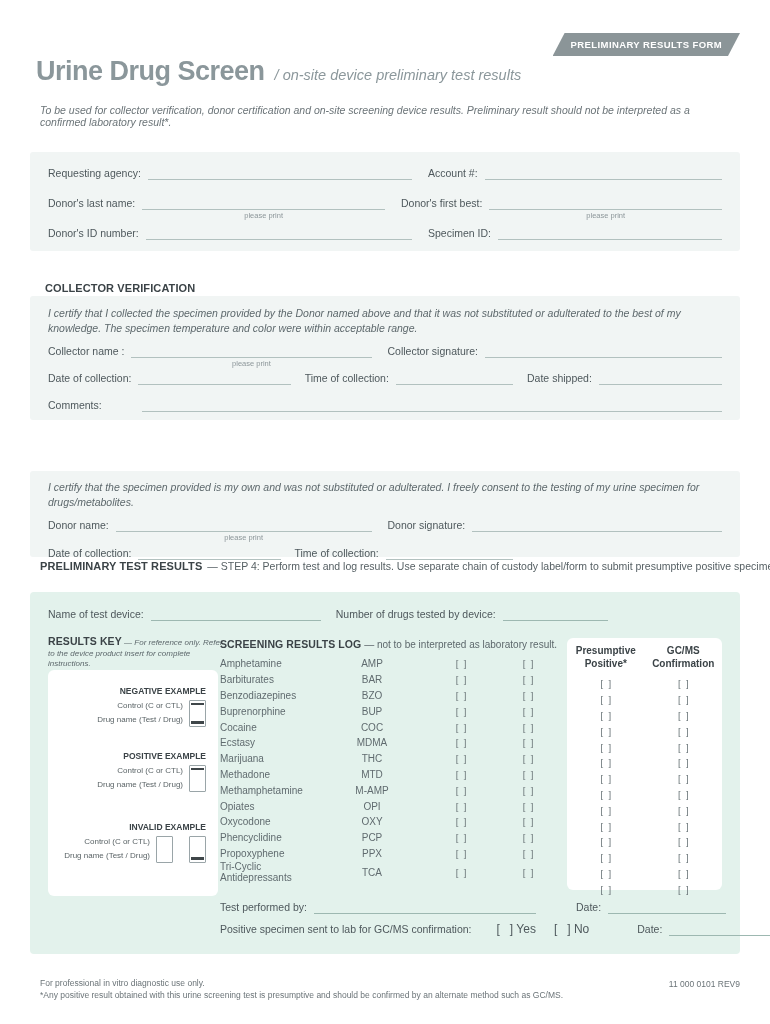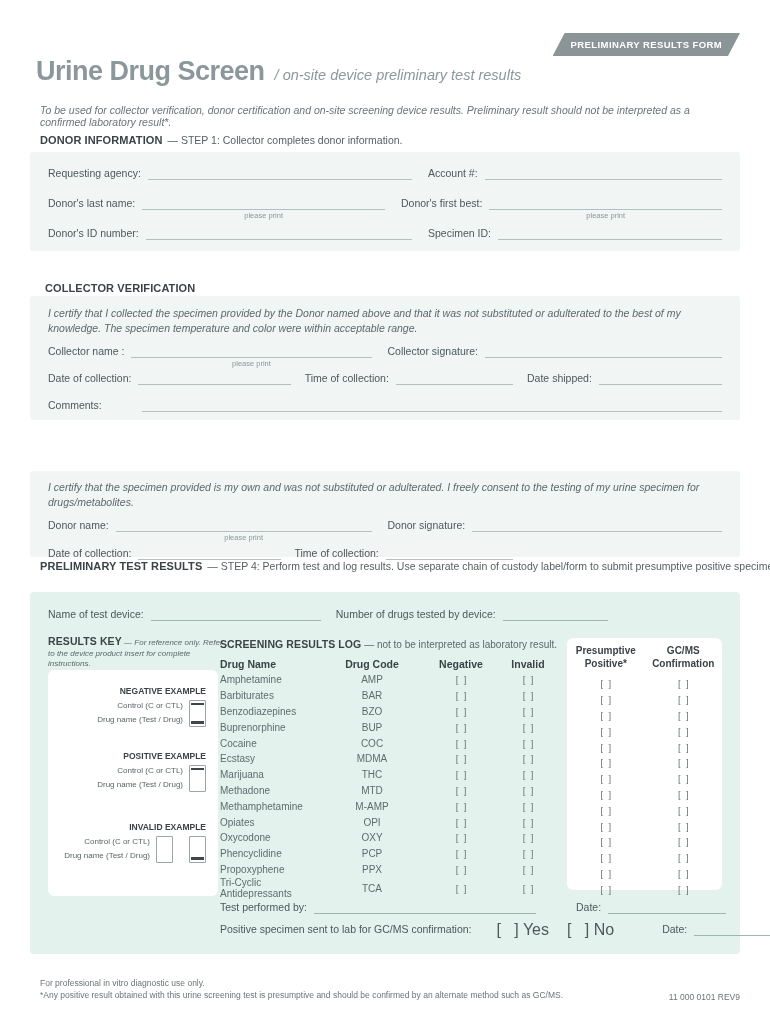--- a/index.html
+++ b/index.html
@@ -55,41 +55,37 @@
   .chk { text-align:center; white-space:pre; font-size:9.5px; color:#6a7578; }
   .right-box { position:absolute; left:537px; top:46px; width:155px; height:252px; background:#ffffff; border-radius:6px; padding-top:6px; }
   .rb-head { display:flex; }
   .rb-head span { width:50%; text-align:center; font-size:10px; font-weight:bold; color:#3b4347; line-height:13px; }
   .prow { display:flex; height:15.8px; align-items:center; margin-top:0; }
   .prow span { width:50%; }
   .rb-gap { height:6px; }
   .tp-row, .sent-row { position:absolute; left:190px; right:14px; display:grid; grid-template-columns:1fr 150px; column-gap:40px; align-items:flex-end; }
   .tp-row { top:309px; } .sent-row { top:331px;gap:48px; }
   .sent-left { display:flex; align-items:flex-end; gap:18px; }
-  .ynchk { white-space:pre; font-size:16px; color:#4e585c; line-height:13px; }
+  .ynchk { white-space:pre; font-size:12px; color:#4e585c; line-height:13px; }
   
   .pfoot { position:absolute; left:40px; top:977px; right:30px; font-size:8.5px; color:#6b7478; line-height:12px; }
-  .docnum { position:absolute; right:0; top:14px; font-size:8.5px; color:#6b7478; }
+  .docnum { position:absolute; right:0; top:1px; font-size:8.5px; color:#6b7478; }
 </style>
 </head>
 <body>
 
 <div class="page">
 
   <div class="badge">PRELIMINARY RESULTS FORM</div>
   <div class="title-row">
     <span class="title">Urine Drug Screen</span>
     <span class="subtitle">/ on-site device preliminary test results</span>
   </div>
   <div class="intro">To be used for collector verification, donor certification and on-site screening device results. Preliminary result should not be interpreted as a confirmed laboratory result*.</div>
 
-  <div class="sec-head" style="top:134px;">
-    <span class="sh-bold">DONOR INFORMATION</span>
-    <span class="sh-step">— STEP 1: Collector completes donor information.</span>
-  </div>
   <div class="gbox" style="top:152px; height:99px; padding:15px 18px 0;">
     <div class="frow">
       <div class="fld" style="width:54%;">
         <span class="lbl">Requesting agency:</span>
         <span class="lw">
             <span class="ln"></span>
           </span>
       </div>
       <div class="fld" style="width:46%; padding-left:16px;">
         <span class="lbl">Account #:</span>
@@ -272,26 +268,20 @@
         </div>
       </div>
     </div>
 
     <div class="log-head">
       <b>SCREENING RESULTS LOG</b>
       <span>— not to be interpreted as laboratory result.</span>
     </div>
 
     <div class="table">
-      <div class="thead">
-        <span>Drug Name</span>
-        <span class="cc">Drug Code</span>
-        <span class="cc">Negative</span>
-        <span class="cc">Invalid</span>
-      </div>
       <div class="trow">
           <span>Amphetamine</span>
           <span class="cc">AMP</span>
           <span class="chk">[  ]</span>
           <span class="chk">[  ]</span>
         </div>
       <div class="trow">
           <span>Barbiturates</span>
           <span class="cc">BAR</span>
           <span class="chk">[  ]</span>

